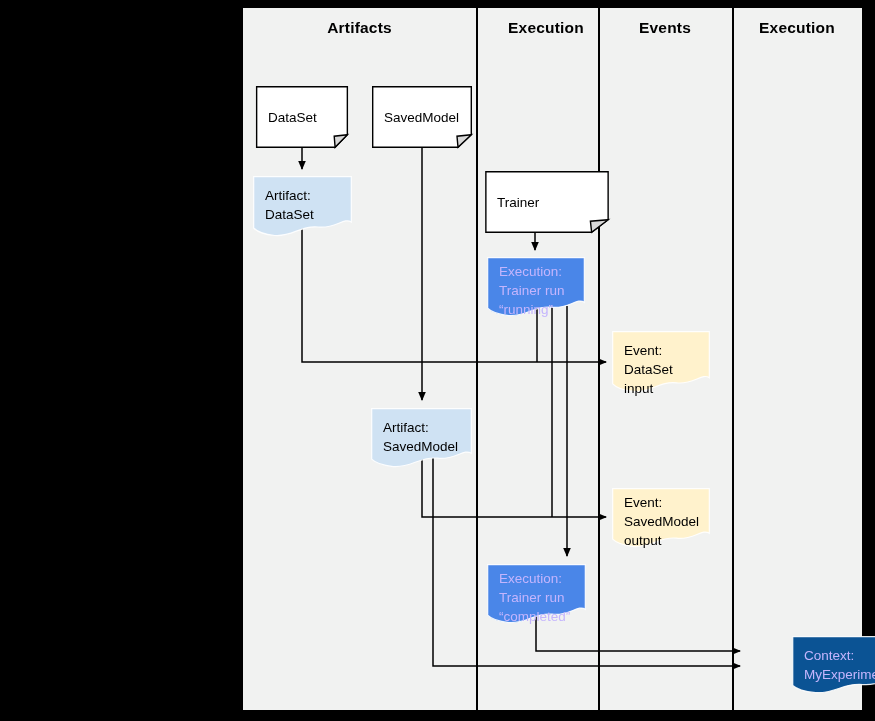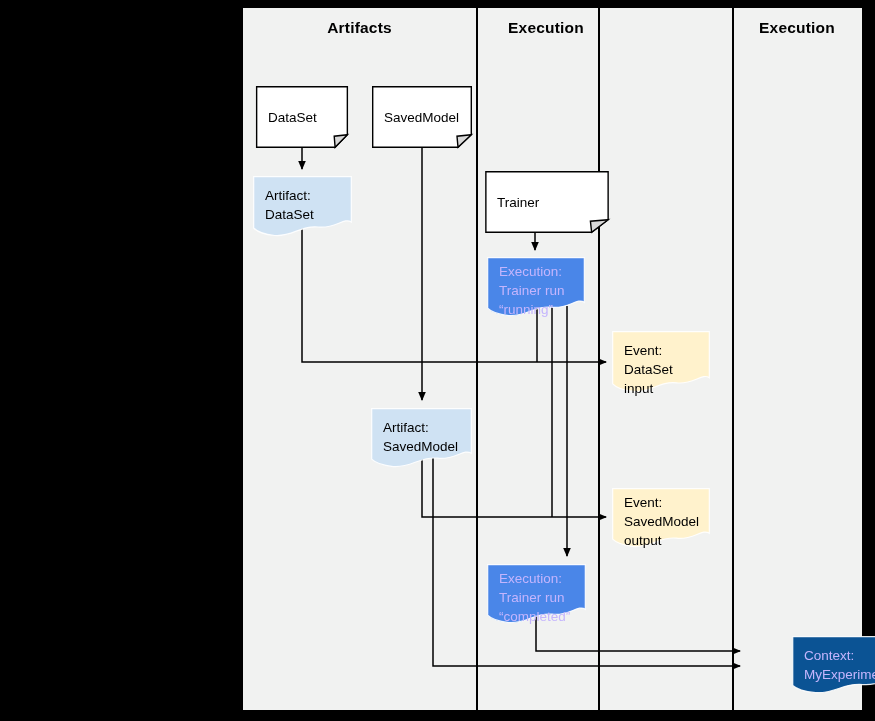--- a/index.html
+++ b/index.html
@@ -23,20 +23,21 @@
   .shape-stroke-light{stroke:rgba(255,255,255,.9);stroke-width:1.2px;vector-effect:non-scaling-stroke;}
 </style>
 </head>
 <body>
 
 <div id="page">
   <div id="canvas"></div>
 
   <div class="lane-header" style="left:243px;width:233px;">Artifacts</div>
   <div class="lane-header" style="left:476px;width:122px;padding-left:9px;">Execution</div>
+  <div class="lane-header" style="left:598px;width:134px;">Events</div>
   <div class="lane-header" style="left:732px;width:130px;">Execution</div>
 
   <div class="divider" style="left:476px;"></div>
   <div class="divider" style="left:598px;"></div>
   <div class="divider" style="left:732px;"></div>
 
   <svg id="edges" viewBox="0 0 875 721">
     <defs>
       <marker id="arrow" markerWidth="11" markerHeight="9" refX="8.5" refY="4" orient="auto" markerUnits="userSpaceOnUse">
         <path d="M0,0 L9.5,4 L0,8 Z" style="fill:#000;stroke:none;"></path>

